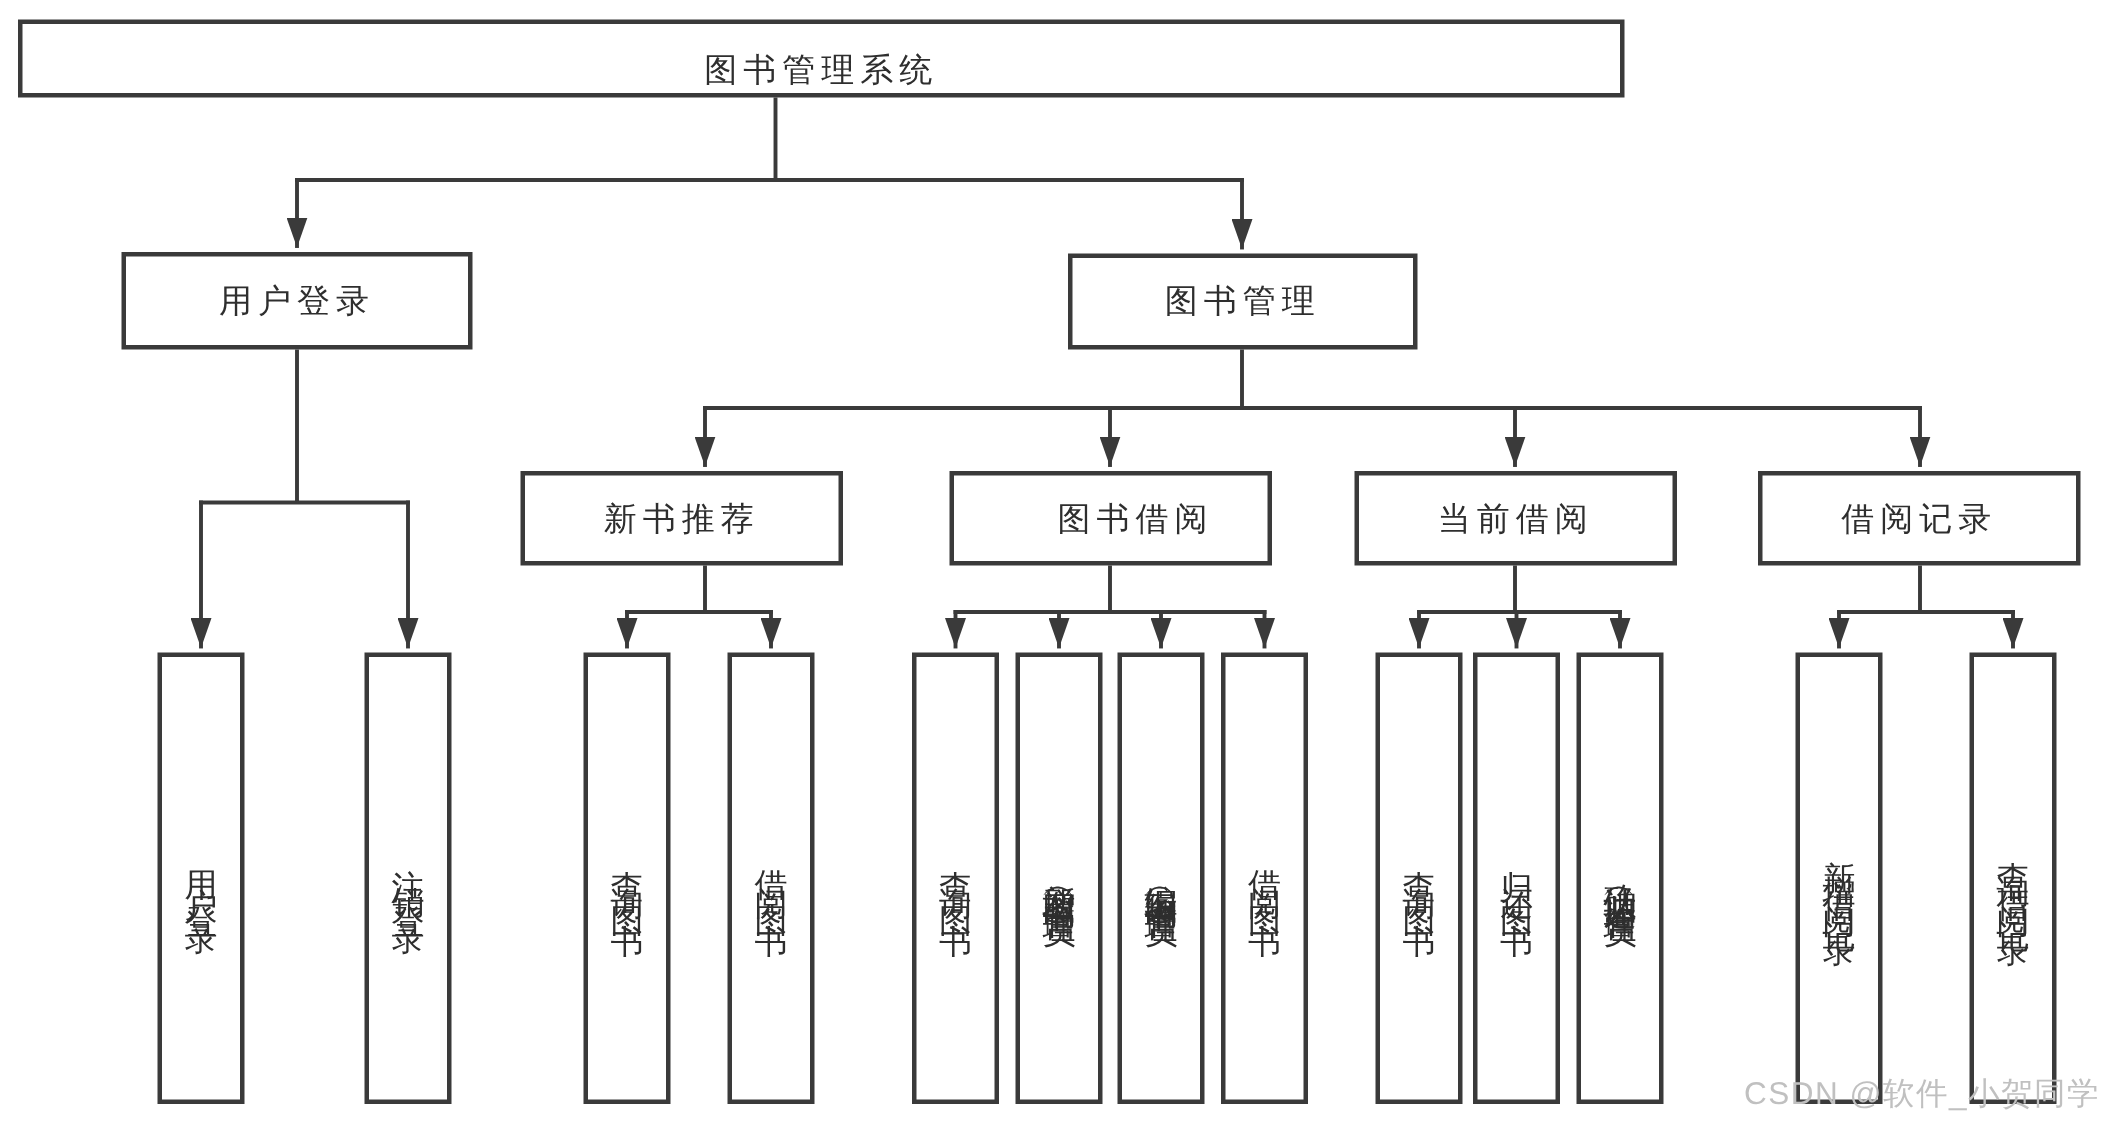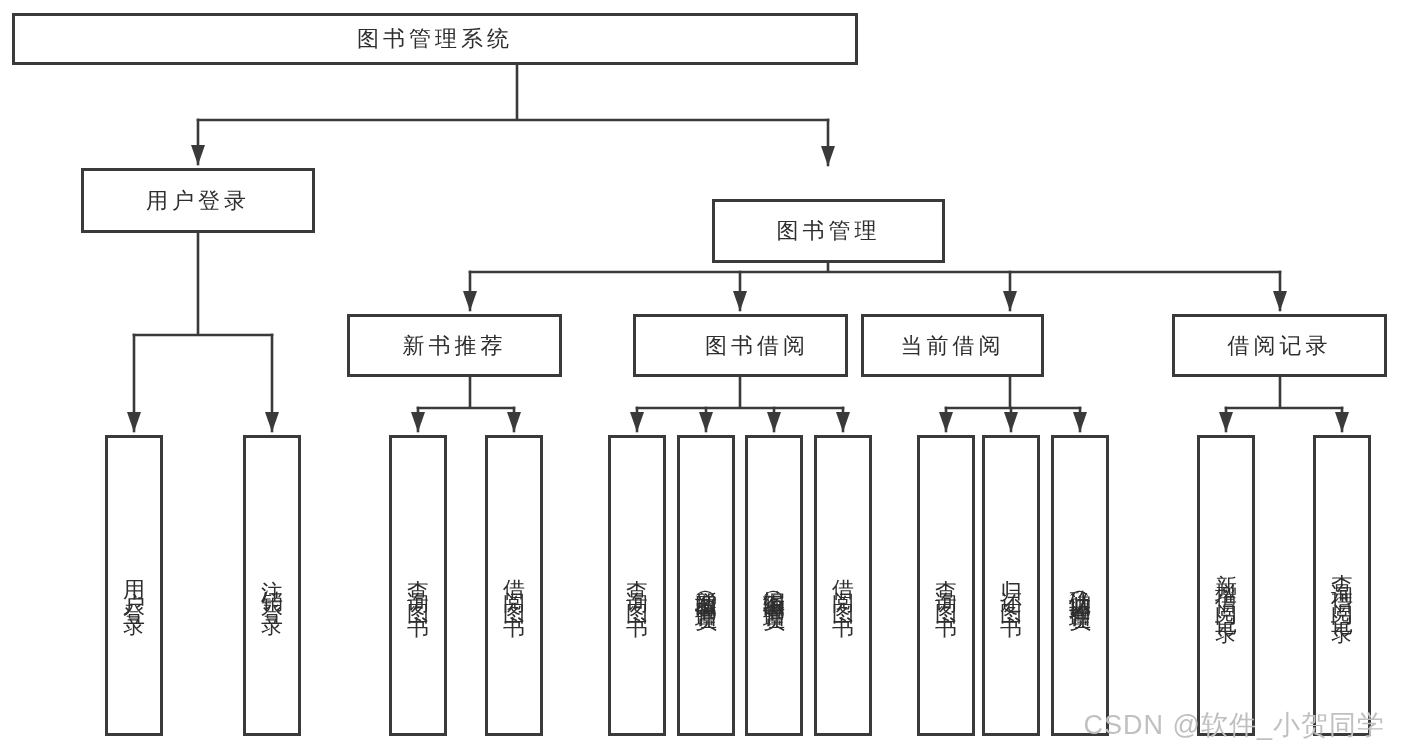--- a/index.html
+++ b/index.html
@@ -25,22 +25,22 @@
   .h-label{
     font-size:22px;letter-spacing:4px;white-space:nowrap;
     color:var(--text);
   }
   .v-label{
     writing-mode:vertical-rl;text-orientation:mixed;
     font-size:22px;letter-spacing:12px;line-height:1;
     color:var(--text);white-space:nowrap;
   }
   .watermark{
-    position:absolute;right:20px;bottom:4px;z-index:3;
-    font-size:27px;letter-spacing:1px;color:var(--wm);
+    position:absolute;right:5px;bottom:4px;z-index:3;
+    font-size:21px;letter-spacing:1px;color:var(--wm);
     white-space:nowrap;
   }
 </style>
 </head>
 <body>
 
 <div class="stage">
 
   <svg class="connectors" width="1405" height="747" viewBox="0 0 1405 747">
     <defs>
@@ -90,38 +90,38 @@
       <line class="ln" x1="1080" y1="408" x2="1080" y2="431" marker-end="url(#arw)"></line>
     </g>
 
     <g>
       <path class="ln" d="M1280,377 L1280,408 M1226,408 L1342,408"></path>
       <line class="ln" x1="1226" y1="408" x2="1226" y2="431" marker-end="url(#arw)"></line>
       <line class="ln" x1="1342" y1="408" x2="1342" y2="431" marker-end="url(#arw)"></line>
     </g>
   </svg>
 
-  <div class="box" style="left:12px;top:13px;width:846px;height:52px;">
+  <div class="box" style="left:12px;top:13px;width:1071px;height:52px;align-items:flex-end;">
     <span class="h-label">图书管理系统</span>
   </div>
 
   <div class="box" style="left:81px;top:168px;width:234px;height:65px;">
     <span class="h-label">用户登录</span>
   </div>
-  <div class="box" style="left:712px;top:169px;width:233px;height:64px;margin-top:30px;">
+  <div class="box" style="left:712px;top:169px;width:233px;height:64px;">
     <span class="h-label">图书管理</span>
   </div>
 
   <div class="box" style="left:347px;top:314px;width:215px;height:63px;">
     <span class="h-label">新书推荐</span>
   </div>
   <div class="box" style="left:633px;top:314px;width:215px;height:63px;padding-left:33px;">
     <span class="h-label">图书借阅</span>
   </div>
-  <div class="box" style="left:861px;top:314px;width:183px;height:63px;">
+  <div class="box" style="left:903px;top:314px;width:215px;height:63px;">
     <span class="h-label">当前借阅</span>
   </div>
   <div class="box" style="left:1172px;top:314px;width:215px;height:63px;">
     <span class="h-label">借阅记录</span>
   </div>
 
   <div class="box" style="left:105px;top:435px;width:58px;height:301px;">
     <span class="v-label" style="letter-spacing: 12px;">用户登录</span>
   </div>
   <div class="box" style="left:243px;top:435px;width:58px;height:301px;">

